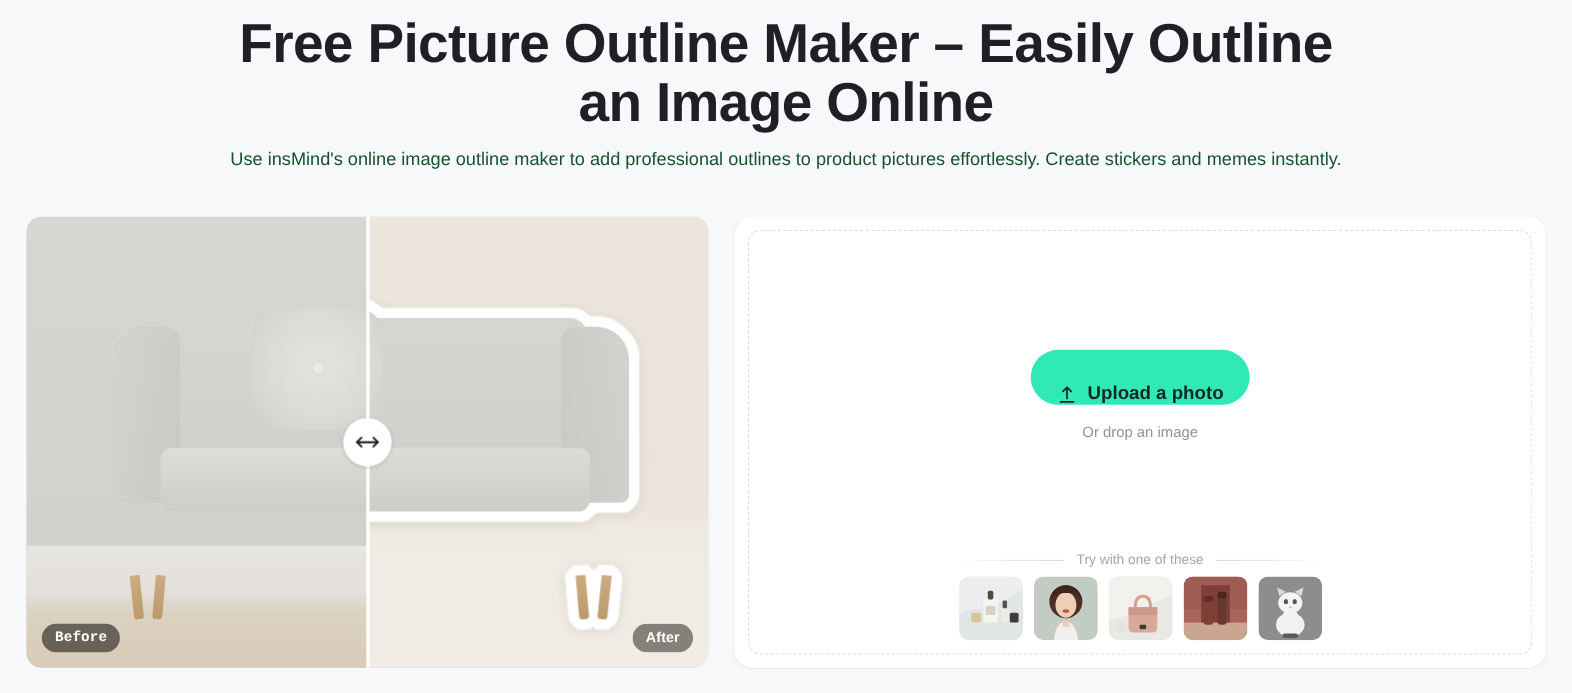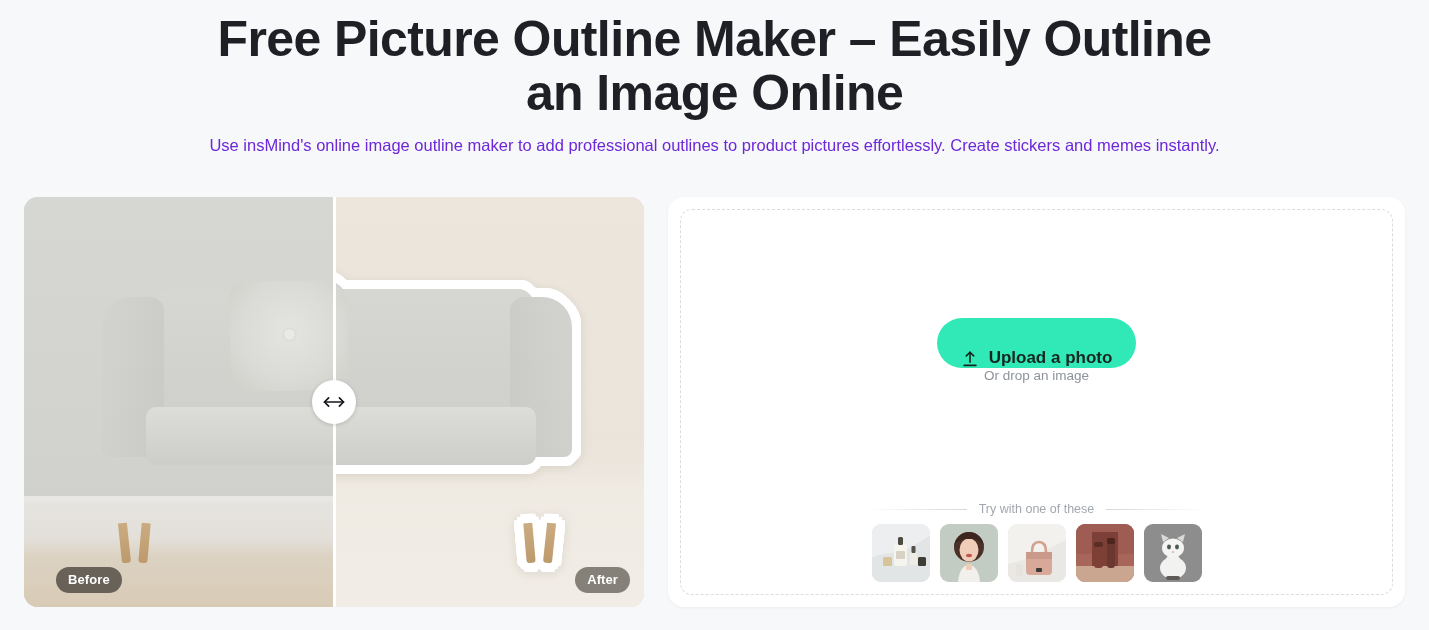--- a/index.html
+++ b/index.html
@@ -36,21 +36,21 @@
     letter-spacing: -0.6px;
     max-width: 1040px;
     margin: 0 auto;
   }
 
   .page-subtitle {
     margin: 14px auto 12px;
     max-width: 1090px;
     font-size: 16.5px;
     line-height: 1.42;
-    color: #6d28d9;
+    color: #14532d;
     font-weight: 400;
   }
 
   
   .content {
     position: absolute;
     top: 197px;
     left: 0;
     right: 0;
     display: flex;
@@ -227,21 +227,21 @@
     bottom: 14px;
     padding: 5px 12px 6px;
     border-radius: 14px;
     background: rgba(60,56,50,.72);
     color: #ffffff;
     font-size: 13px;
     font-weight: 700;
     letter-spacing: .1px;
     z-index: 8;
   }
-  .ba-badge.before { left: 32px; }
+  .ba-badge.before { left: 14px; font-family: Liberation Mono, monospace; }
   .ba-badge.after  { right: 14px; background: rgba(108,104,96,.82); }
 
   
   .upload-card {
     position: relative;
     flex: 1 1 auto;
     height: 410px;
     background: #ffffff;
     border-radius: 16px;
     box-shadow: 0 1px 3px rgba(22,28,45,.05);
@@ -270,20 +270,21 @@
     background: #31e9b6;
     color: #15251f;
     font-family: inherit;
     font-size: 17px;
     font-weight: 700;
     cursor: pointer;
   }
   .upload-btn svg { display: block; }
 
   .drop-hint {
+    margin-top: 17px;
     font-size: 13.5px;
     color: #8d939c;
   }
 
   .try-row {
     position: absolute;
     left: 0; right: 0;
     bottom: 78px;
     display: flex;
     align-items: center;

